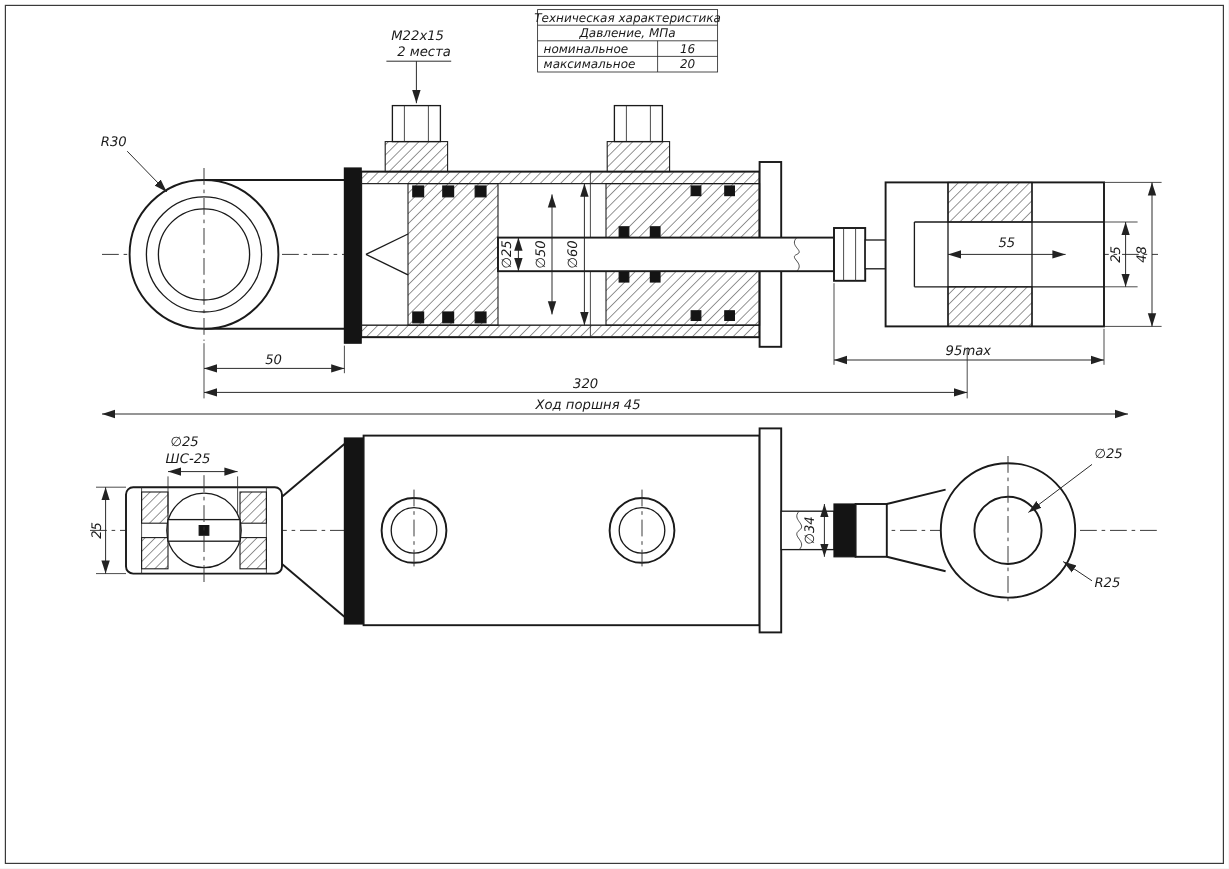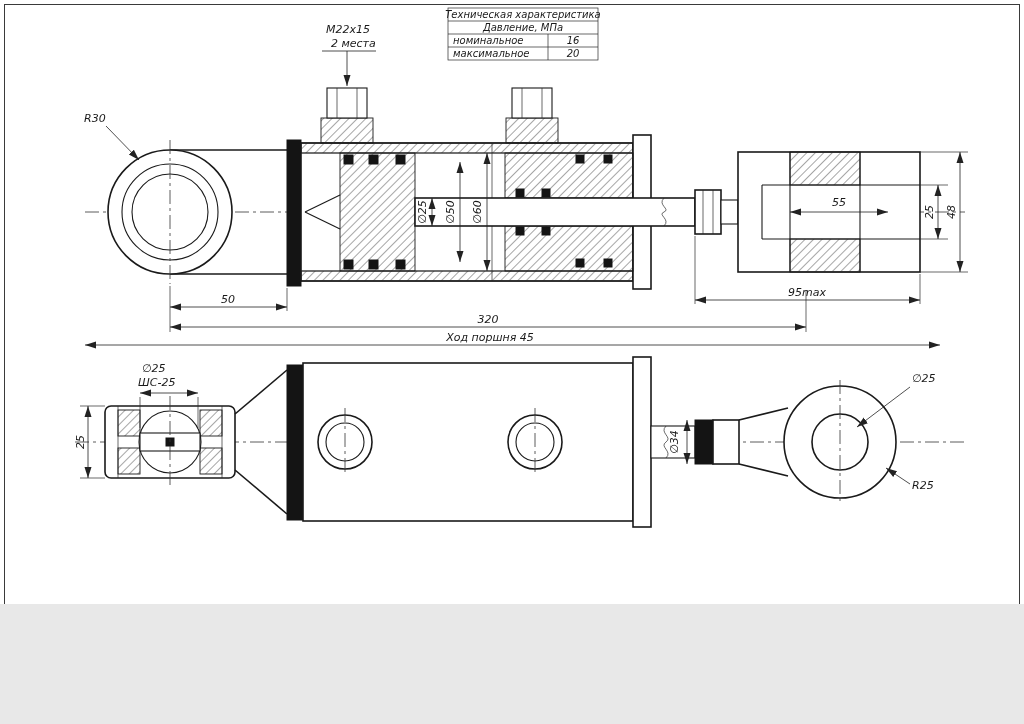--- a/index.html
+++ b/index.html
@@ -1,16 +1,16 @@
 <!DOCTYPE html>
 <html><head>
 <meta charset="utf-8">
 <style>
   html,body{margin:0;padding:0;background:#e8e8e8;}
-  .page{width:1024px;height:604px;background:#fff;position:relative;margin:0 auto;overflow:hidden;}
+  .page{width:1024px;height:724px;background:#fff;position:relative;margin:0 auto;overflow:hidden;}
   svg{display:block;}
   text{font:italic 11px "DejaVu Sans", sans-serif;fill:#1a1a1a;}
   .tbl{font:italic 10px "DejaVu Sans", sans-serif;}
   .outline{fill:none;stroke:#1a1a1a;stroke-width:1.6;}
   .outf{fill:#ffffff;stroke:#1a1a1a;stroke-width:1.6;}
   .med{fill:none;stroke:#1a1a1a;stroke-width:1.1;}
   .medf{fill:#ffffff;stroke:#1a1a1a;stroke-width:1.1;}
   .thin{fill:none;stroke:#2a2a2a;stroke-width:0.7;}
   .cl{fill:none;stroke:#333;stroke-width:0.8;stroke-dasharray:14 4 3 4;}
   .hatch{fill:url(#hatch);stroke:#1a1a1a;stroke-width:0.9;}

